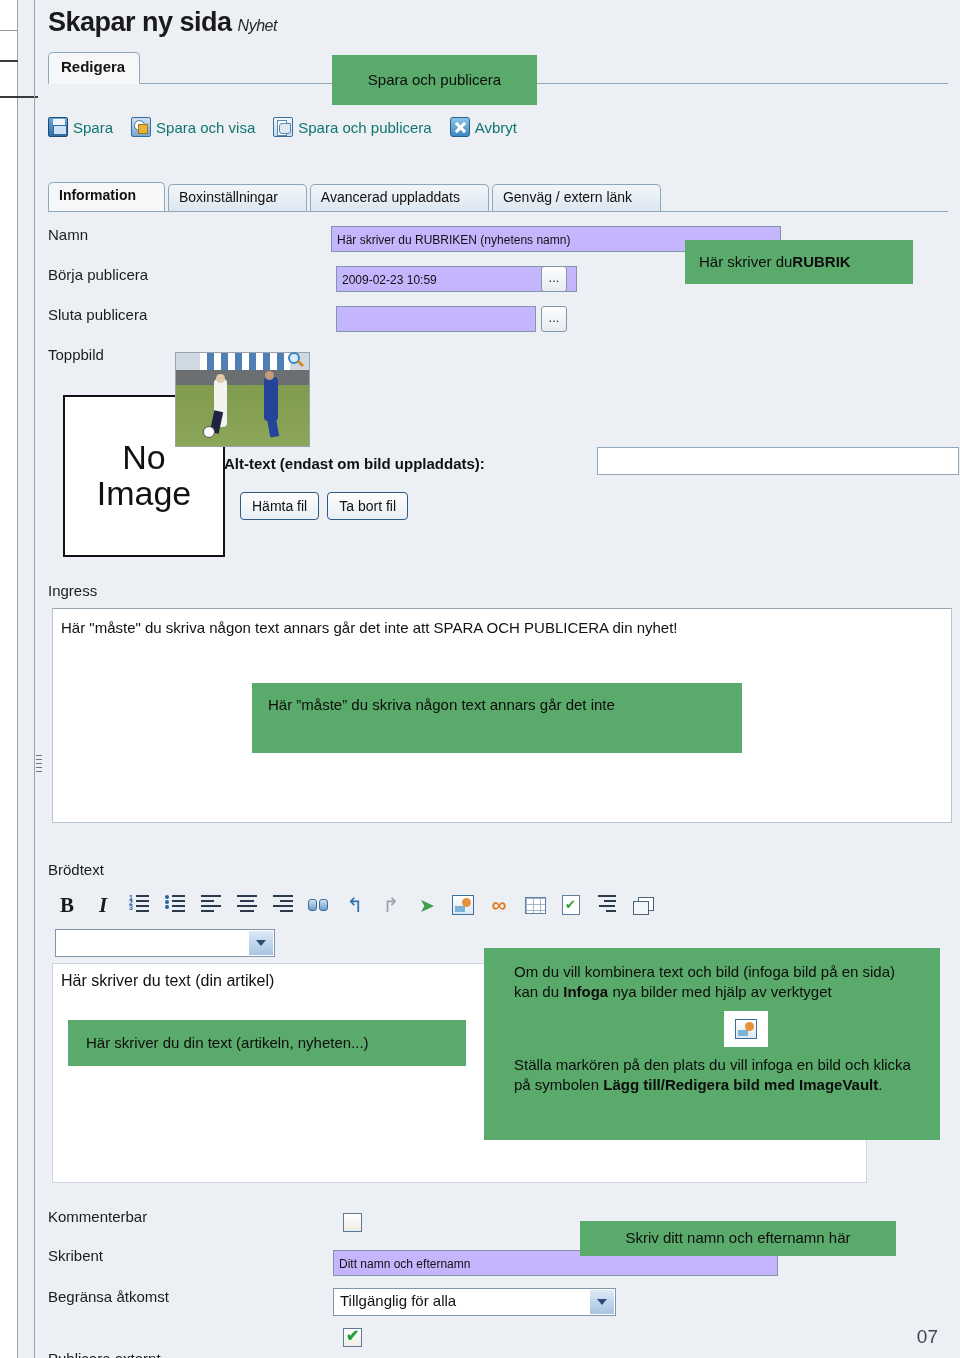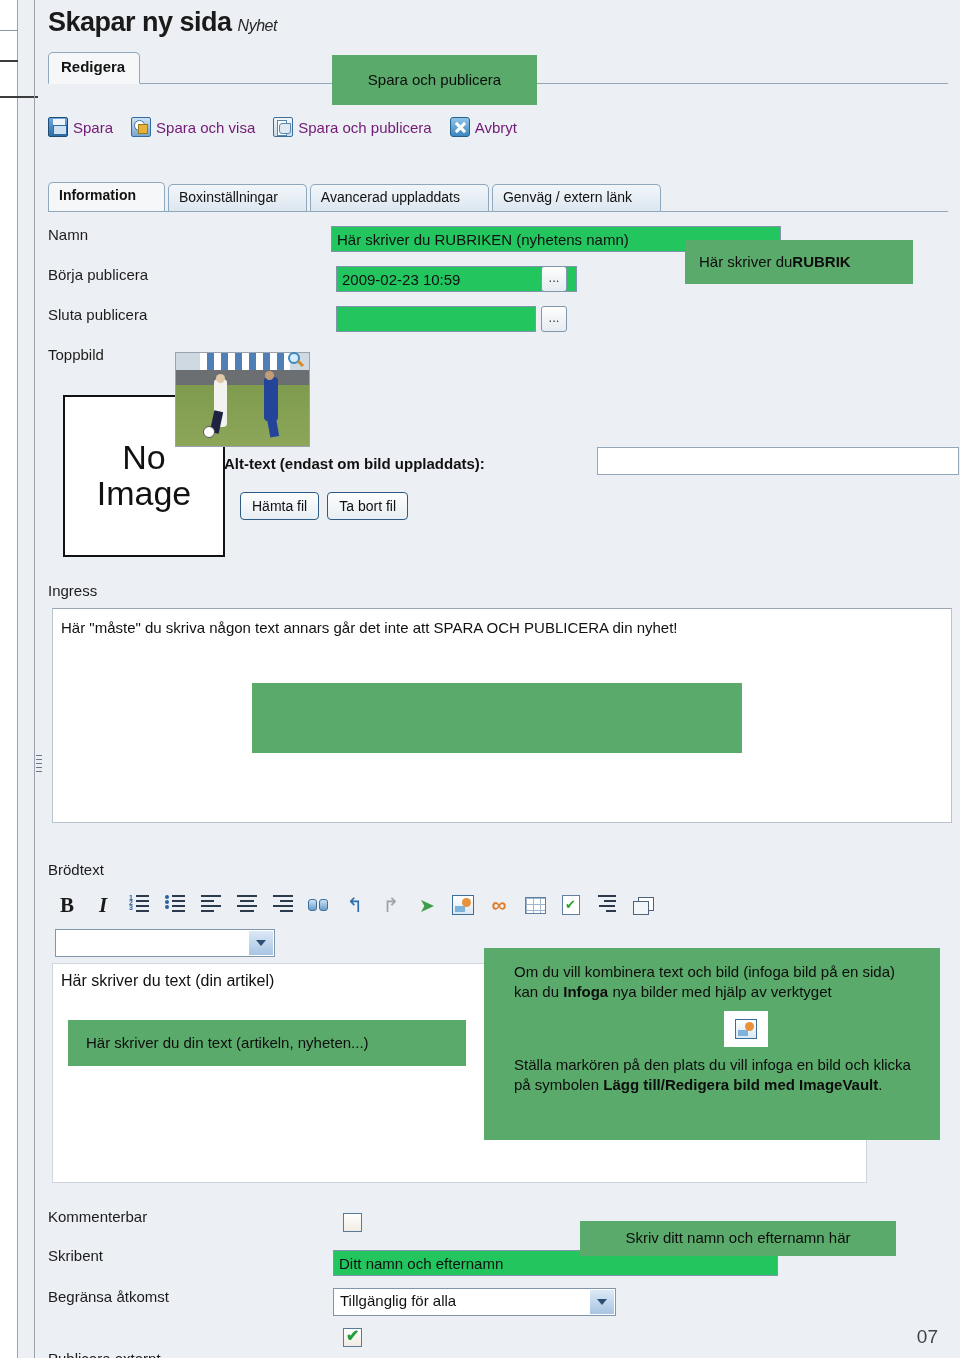--- a/index.html
+++ b/index.html
@@ -33,21 +33,21 @@
     background:#f5f7f9; border:1px solid #8fa8bb; border-bottom:1px solid #f5f7f9;
     border-radius:5px 5px 0 0; font-size:15px; font-weight:bold; color:#141414;
   }
 
   
   .callout { position:absolute; background:#5aab6b; color:#0d0d0d; font-size:15px; line-height:1.35; }
   .callout b { font-weight:bold; }
 
   
   .cmdbar { position:absolute; left:48px; top:110px; height:34px; display:flex; align-items:center; gap:18px; }
-  .cmd { display:flex; align-items:center; gap:5px; font-size:15px; color:#701a75; cursor:pointer; }
+  .cmd { display:flex; align-items:center; gap:5px; font-size:15px; color:#0f766e; cursor:pointer; }
   .cmd .ico { width:20px; height:20px; flex:0 0 20px; position:relative; }
 
   
   .ico-save { background:linear-gradient(#6fa8dc,#2e6da4); border:1px solid #1c4b77; border-radius:2px; }
   .ico-save::before { content:""; position:absolute; left:4px; top:1px; width:12px; height:7px; background:#eef4fa; }
   .ico-save::after { content:""; position:absolute; left:4px; bottom:1px; width:12px; height:8px; background:#cfe0f0; border:1px solid #2e6da4; }
   
   .ico-saveview { background:linear-gradient(#cfe0f2,#7aa6cc); border:1px solid #2e6da4; border-radius:2px; }
   .ico-saveview::before { content:""; position:absolute; left:2px; top:2px; width:9px; height:9px; border-radius:50%; background:#fff; border:1px solid #44739e; }
   .ico-saveview::after { content:""; position:absolute; right:2px; bottom:2px; width:8px; height:8px; background:#e8b23a; border:1px solid #9c7a1a; }
@@ -68,22 +68,22 @@
     background:linear-gradient(#f2f6fa,#dbe6f0);
     border:1px solid #8fa8bb; border-bottom:none; border-radius:5px 5px 0 0; margin-right:3px;
     white-space:nowrap; cursor:pointer;
   }
   .itab.active { background:#f5f7f9; font-weight:bold; height:30px; }
   .innertabs-rule { position:absolute; left:48px; top:211px; width:900px; height:1px; background:#8fa8bb; }
 
   
   .flabel { position:absolute; font-size:15px; color:#1c1c1c; }
   .finput {
-    position:absolute; background:#22c55e; border:1px solid #7f96ab;
-    font-size:15px; color:#111; padding:2px 5px; line-height:22px; height:26px;
+    position:absolute; background:#c4b5fd; border:1px solid #7f96ab;
+    font-size:12px; color:#111; padding:2px 5px; line-height:22px; height:26px;
     font-family:"Liberation Sans", sans-serif;
   }
   .ellipsis-btn {
     position:absolute; width:26px; height:26px; background:linear-gradient(#fdfdfd,#e6ecf2);
     border:1px solid #7f96ab; border-radius:3px; font-size:13px; color:#333;
     text-align:center; line-height:22px; cursor:pointer;
   }
 
   
   .noimage {
@@ -269,20 +269,21 @@
   <div class="fbtn">Hämta fil</div>
   <div class="fbtn">Ta bort fil</div>
 </div>
 
 <div class="ingress-label">Ingress</div>
 <div class="ingress-box">
   <div class="ingress-text">Här "måste" du skriva någon text annars går det inte att SPARA OCH PUBLICERA din nyhet!</div>
 </div>
 
 <div class="callout" style="left:252px; top:683px; width:490px; height:70px; padding:12px 0 0 16px;">
+  <div>Här ”måste” du skriva någon text annars går det inte</div>
 </div>
 
 <div class="brod-label">Brödtext</div>
 
 <div class="toolbar">
   <div class="tbi tb-bold">B</div>
   <div class="tbi tb-ital">I</div>
   <div class="tbi">
     <div class="lines ol" style="position:relative;">
       <span class="mk" style="top:-1px;">1</span>

